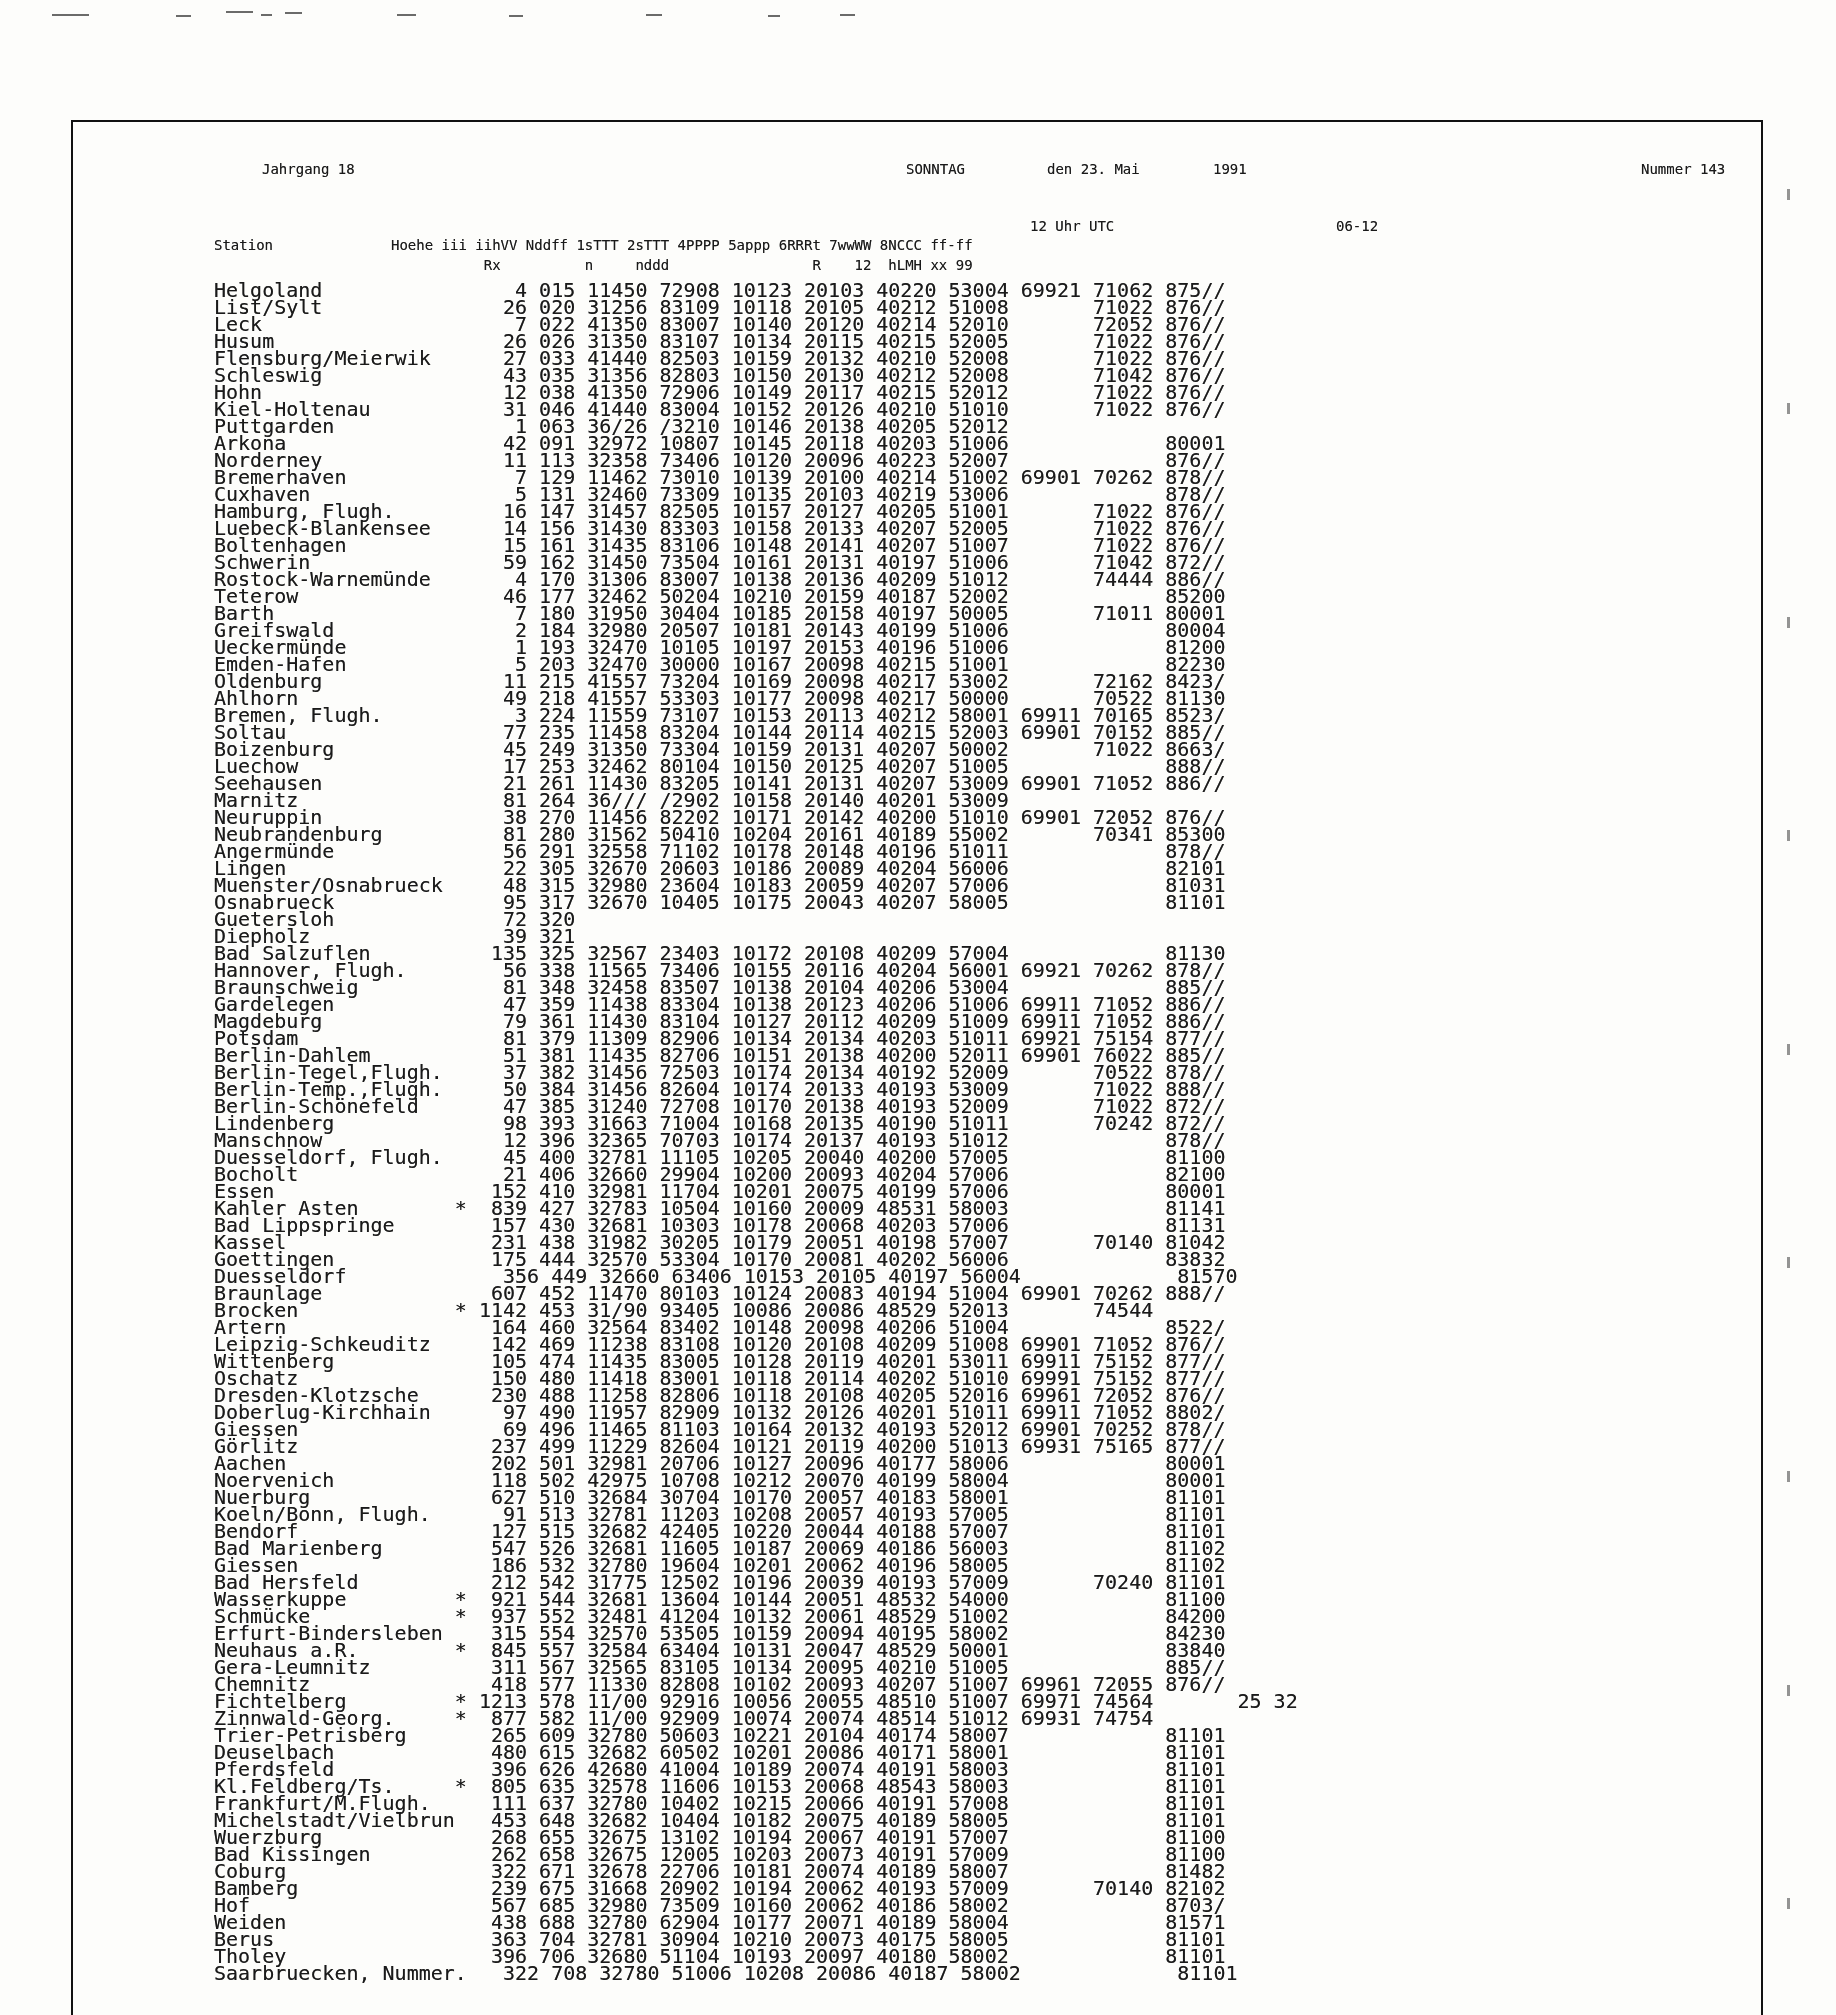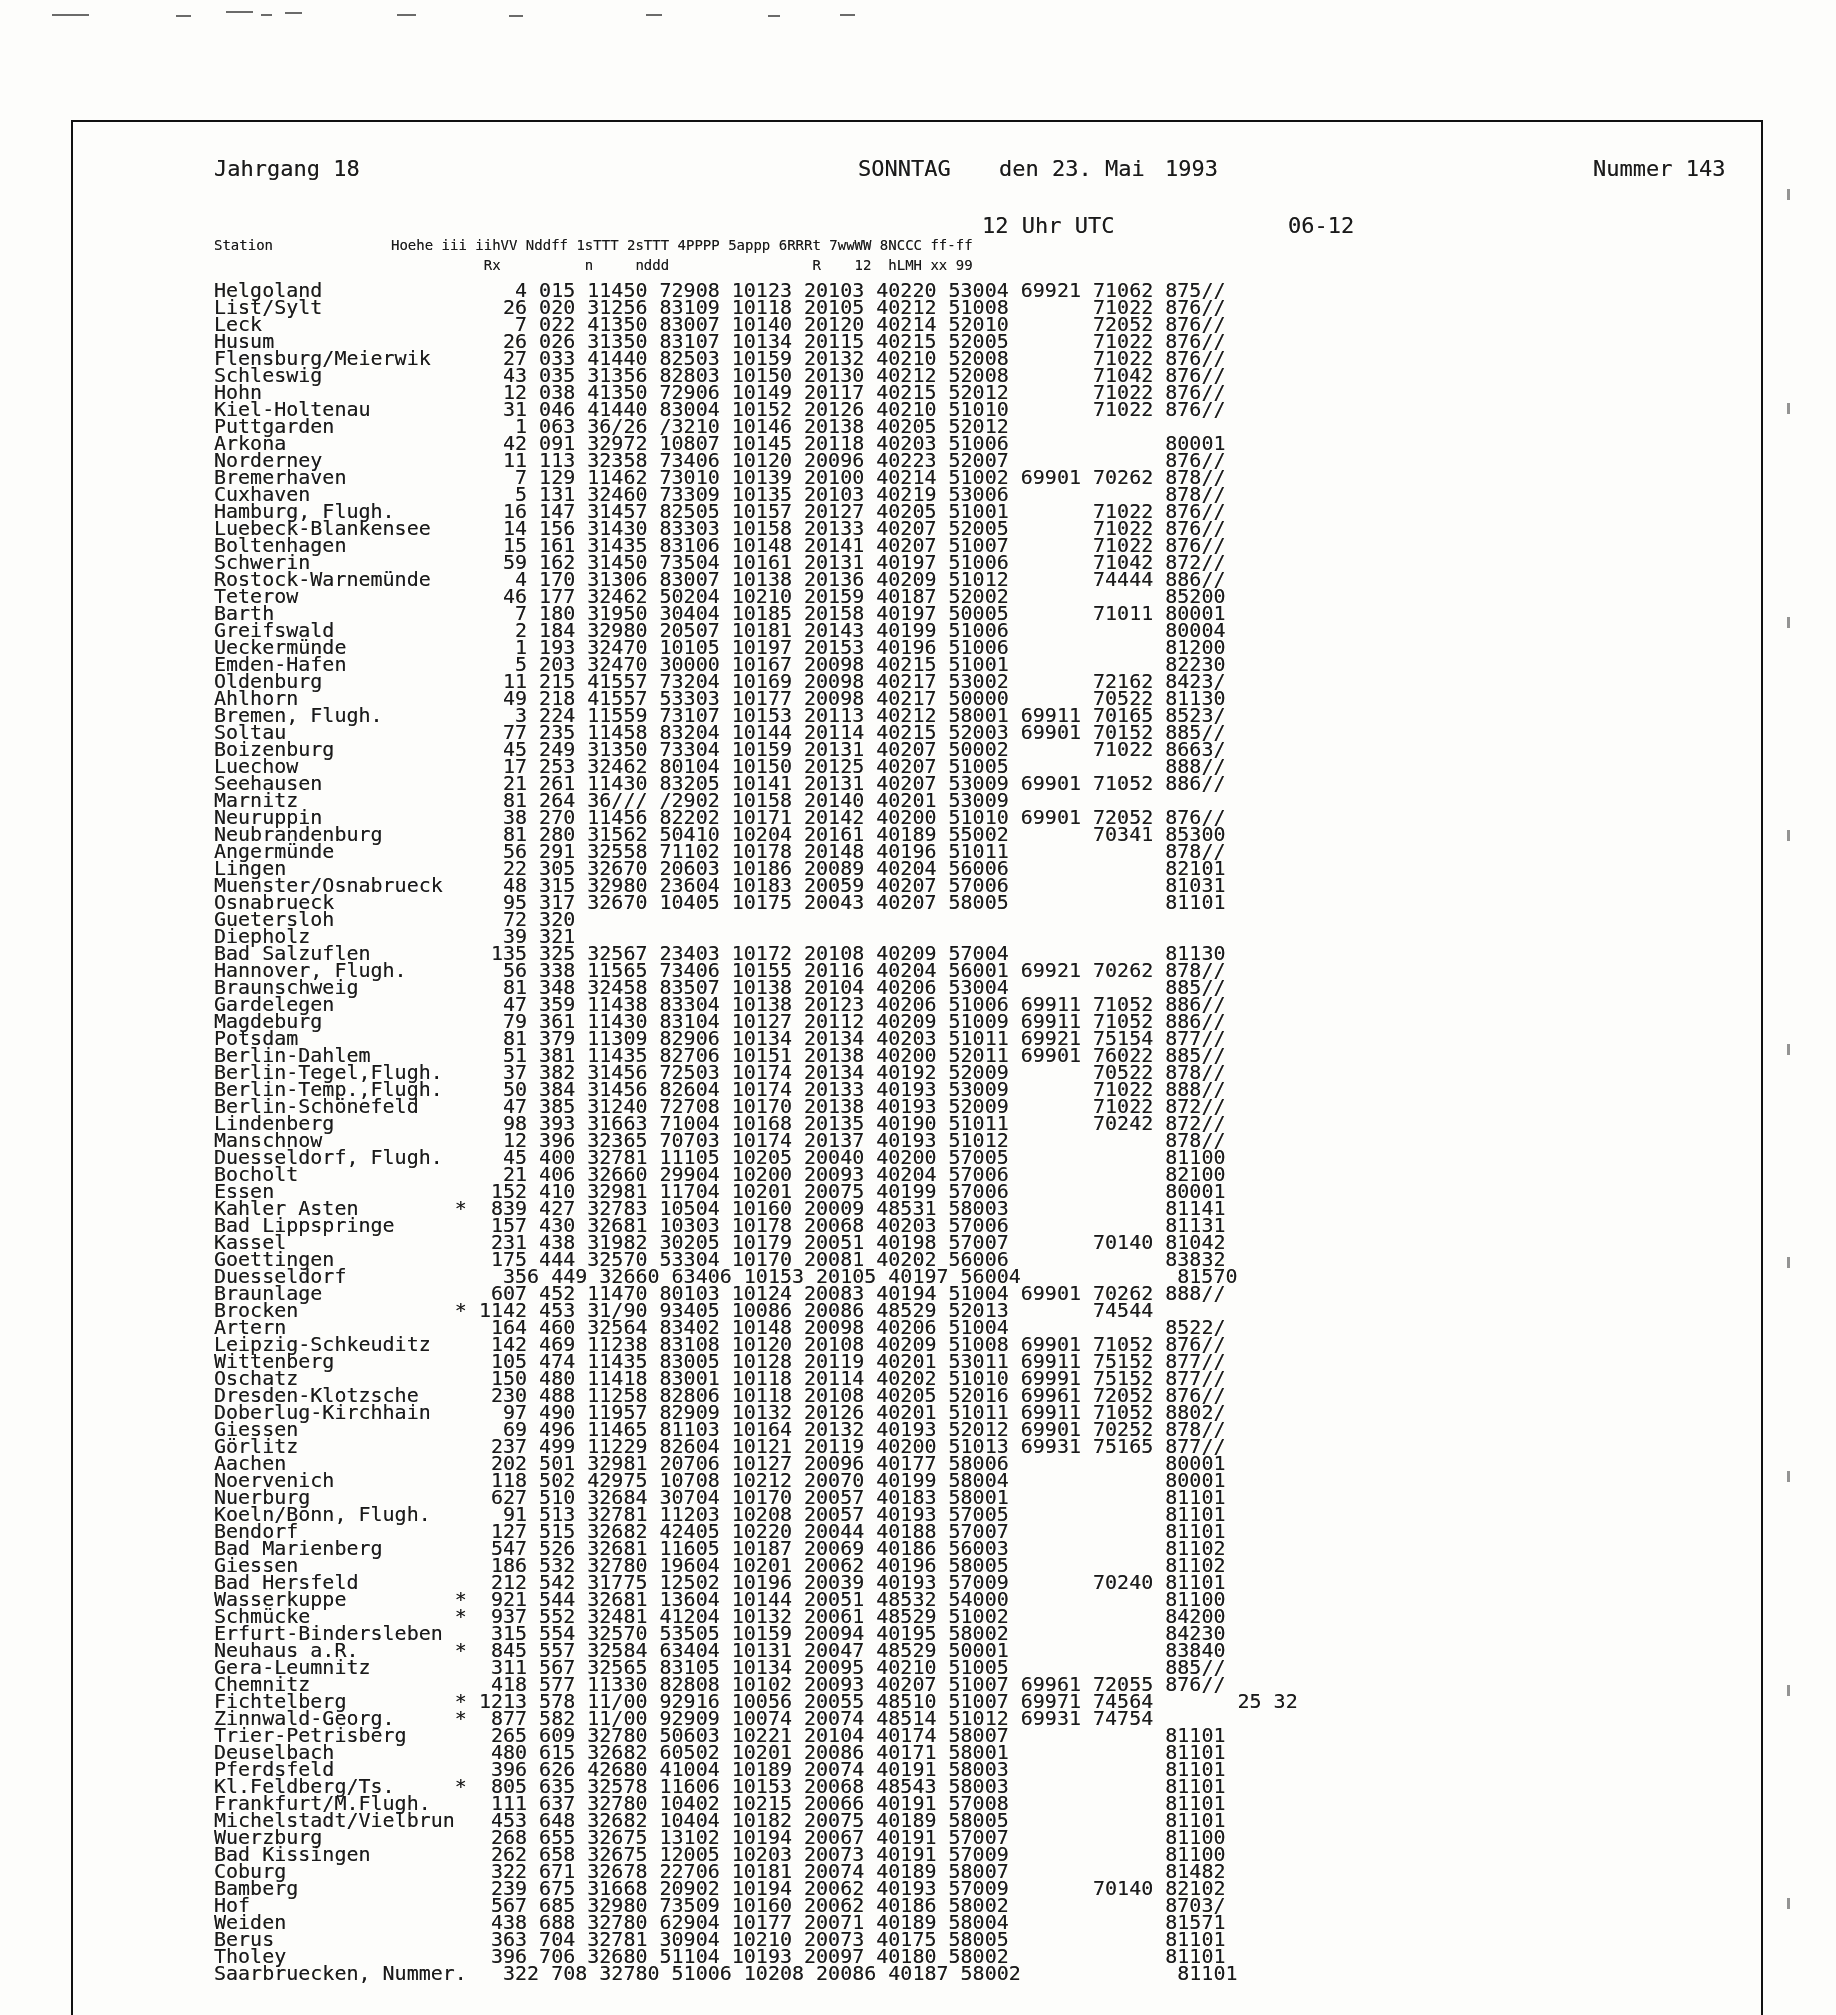--- a/index.html
+++ b/index.html
@@ -19,22 +19,23 @@
     border:2px solid #111;
     background:transparent;
   }
   .dash{
     position:absolute;height:2px;background:#3a3a3a;opacity:.75;
   }
   .tick{
     position:absolute;left:1787px;width:2.8px;height:11.3px;background:#2b2b2b;opacity:.5;
   }
   .txt{
-    position:absolute;font-size:22px;line-height:18.5px;white-space:pre;
+    position:absolute;font-size:14px;line-height:18.5px;white-space:pre;
     text-shadow:0 0 0.4px rgba(0,0,0,.5);
+    margin-left:48px;
   }
   .colheads{
     position:absolute;left:214px;top:235px;margin:0;
     font-family:"DejaVu Sans Mono", monospace;
     font-size:14px;line-height:20px;white-space:pre;
     text-shadow:0 0 0.4px rgba(0,0,0,.5);
   }
   .table{
     position:absolute;left:214px;top:282px;
     font-size:20px;line-height:17px;
@@ -71,21 +72,21 @@
       <div class="tick" style="top: 1685px;"></div>
       <div class="tick" style="top: 1898px;"></div>
     </div>
 
   <div class="frame"></div>
 
   <div>
     <span class="txt" style="left:214px;top:160px">Jahrgang 18</span>
     <span class="txt" style="left:858px;top:160px">SONNTAG</span>
     <span class="txt" style="left:999px;top:160px">den 23. Mai</span>
-    <span class="txt" style="left:1165px;top:160px">1993</span>
+    <span class="txt" style="left:1165px;top:160px">1991</span>
     <span class="txt" style="left:1593px;top:160px">Nummer 143</span>
   </div>
 
   <div>
     <span class="txt" style="left:982px;top:217px">12 Uhr UTC</span>
     <span class="txt" style="left:1288px;top:217px">06-12</span>
   </div>
 
   <pre class="colheads"><span>Station              Hoehe iii iihVV Nddff 1sTTT 2sTTT 4PPPP 5appp 6RRRt 7wwWW 8NCCC ff-ff</span>
 <span>                                Rx          n     nddd                 R    12  hLMH xx 99</span></pre>

